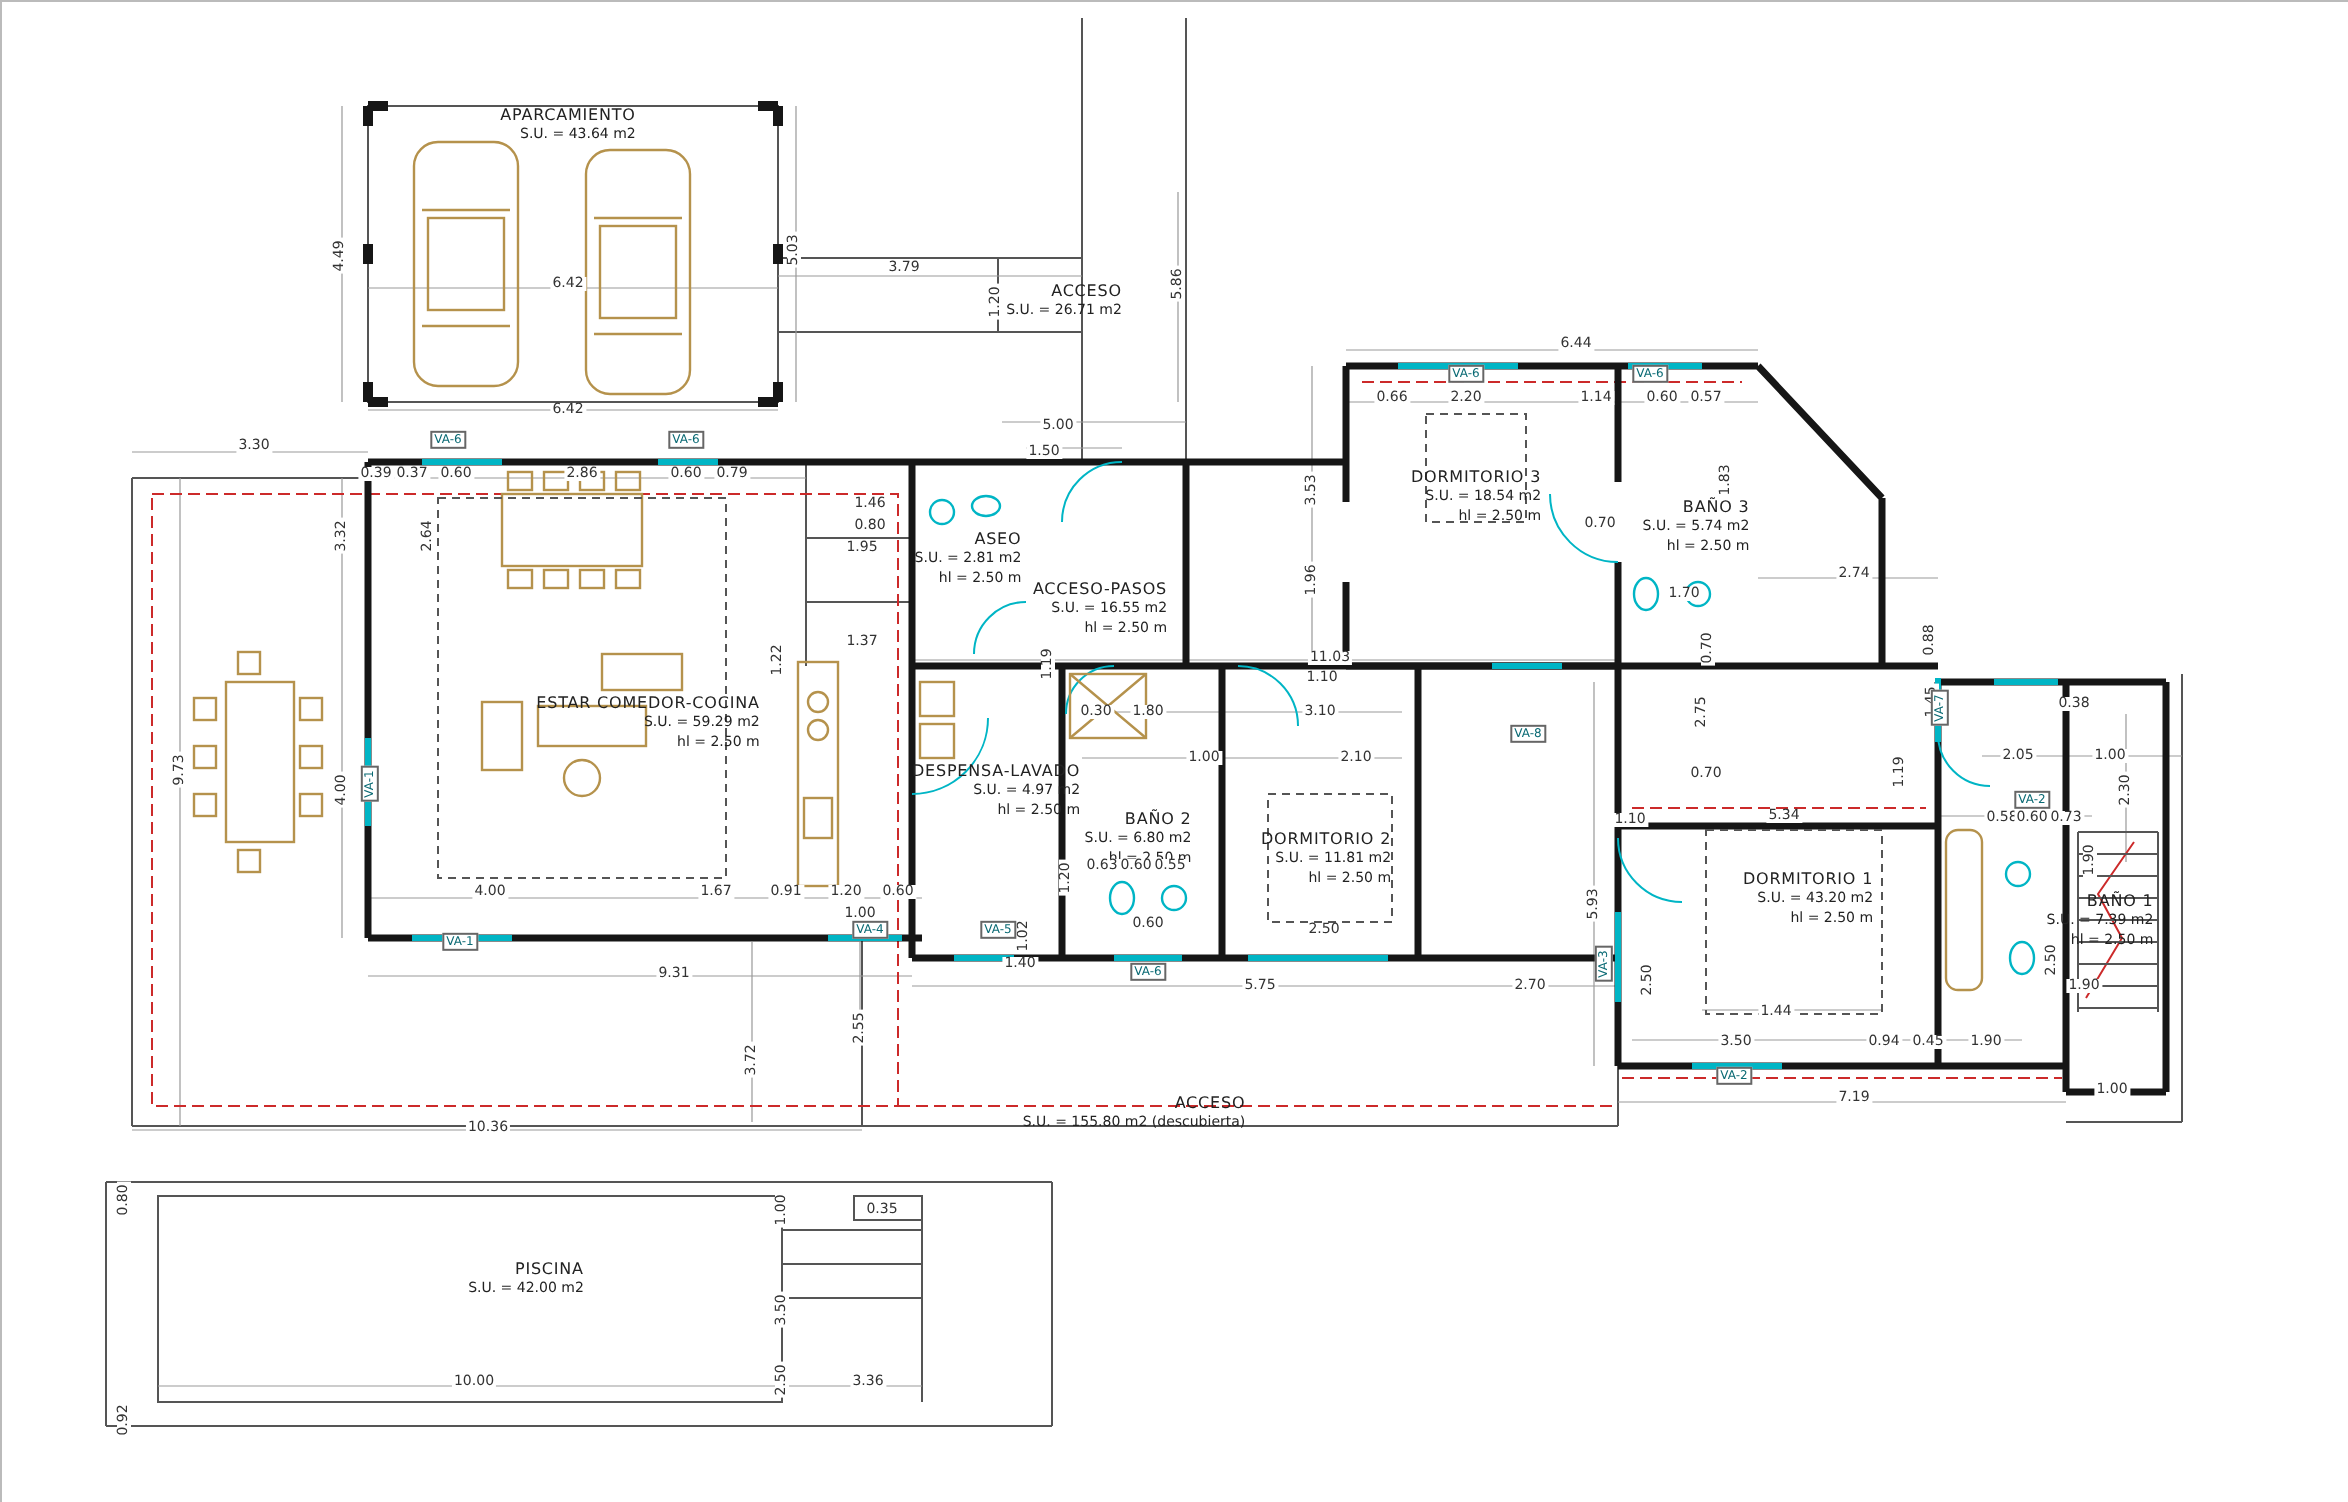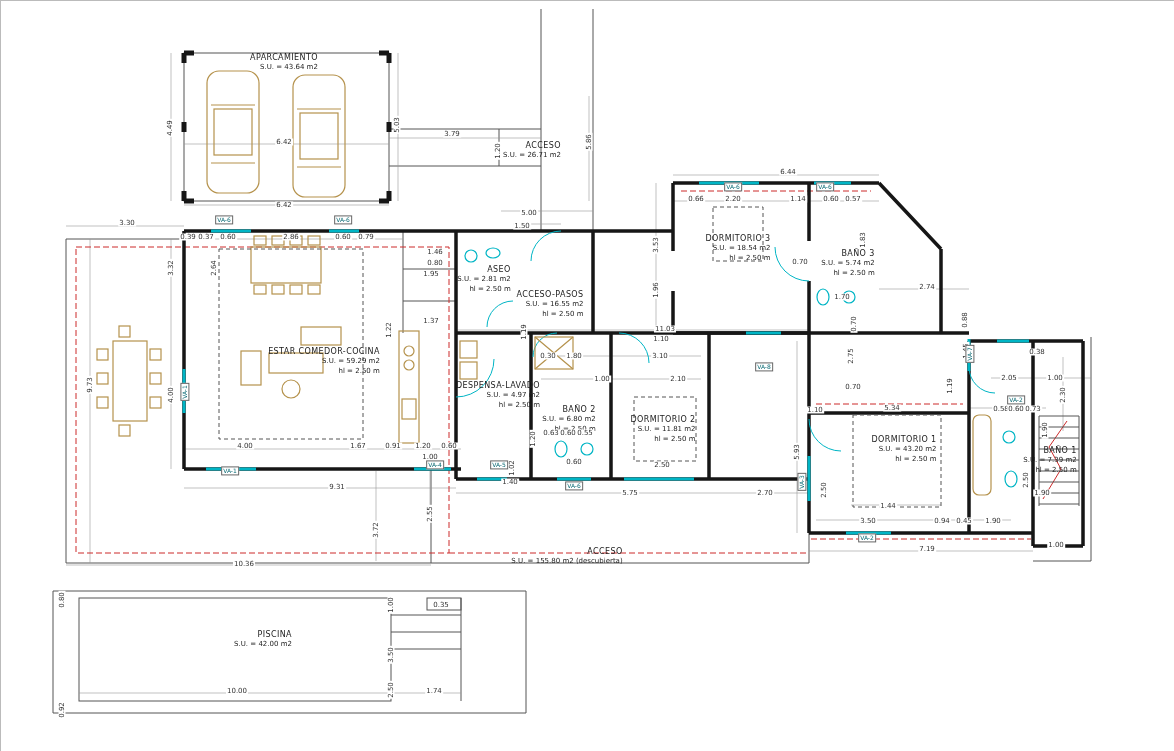--- a/index.html
+++ b/index.html
@@ -316,21 +316,21 @@
   <span class="dim" style="left:1032px;top:408px">0.73</span>
   <span class="dim v" style="left:1044px;top:429px">1.90</span>
   <span class="dim v" style="left:1025px;top:479px">2.50</span>
   <span class="dim" style="left:1041px;top:492px">1.90</span>
   <span class="dim v" style="left:61px;top:599px">0.80</span>
   <span class="dim v" style="left:390px;top:604px">1.00</span>
   <span class="dim" style="left:440px;top:604px">0.35</span>
   <span class="dim v" style="left:390px;top:654px">3.50</span>
   <span class="dim v" style="left:390px;top:689px">2.50</span>
   <span class="dim" style="left:236px;top:690px">10.00</span>
-  <span class="dim" style="left:433px;top:690px">1.74</span>
+  <span class="dim" style="left:433px;top:690px">3.36</span>
   <span class="dim v" style="left:61px;top:709px">0.92</span>
 
   <span class="va" style="left:223px;top:219px">VA-6</span>
   <span class="va" style="left:342px;top:219px">VA-6</span>
   <span class="va" style="left:732px;top:186px">VA-6</span>
   <span class="va" style="left:824px;top:186px">VA-6</span>
   <span class="va v" style="left:184px;top:391px">VA-1</span>
   <span class="va" style="left:229px;top:470px">VA-1</span>
   <span class="va" style="left:434px;top:464px">VA-4</span>
   <span class="va" style="left:498px;top:464px">VA-5</span>

